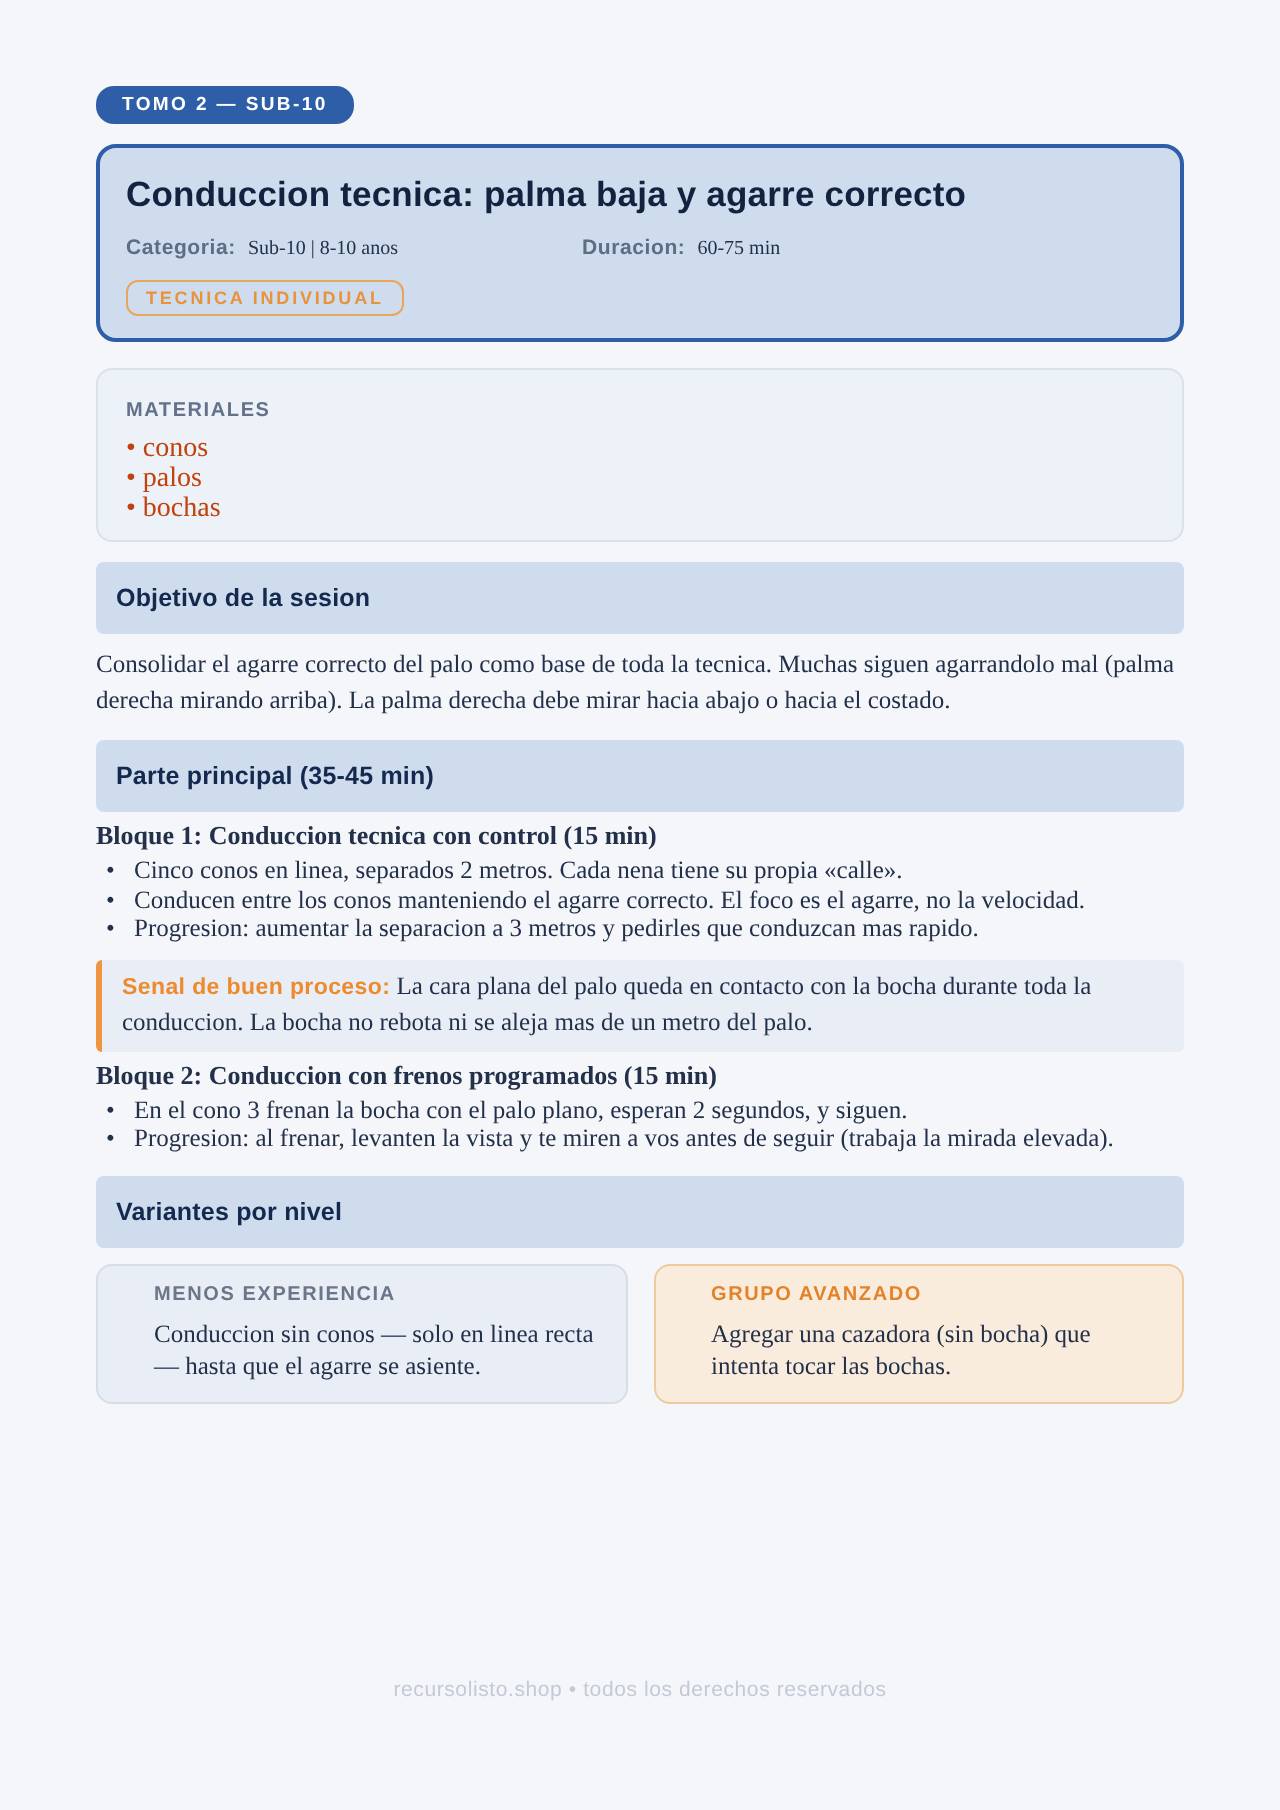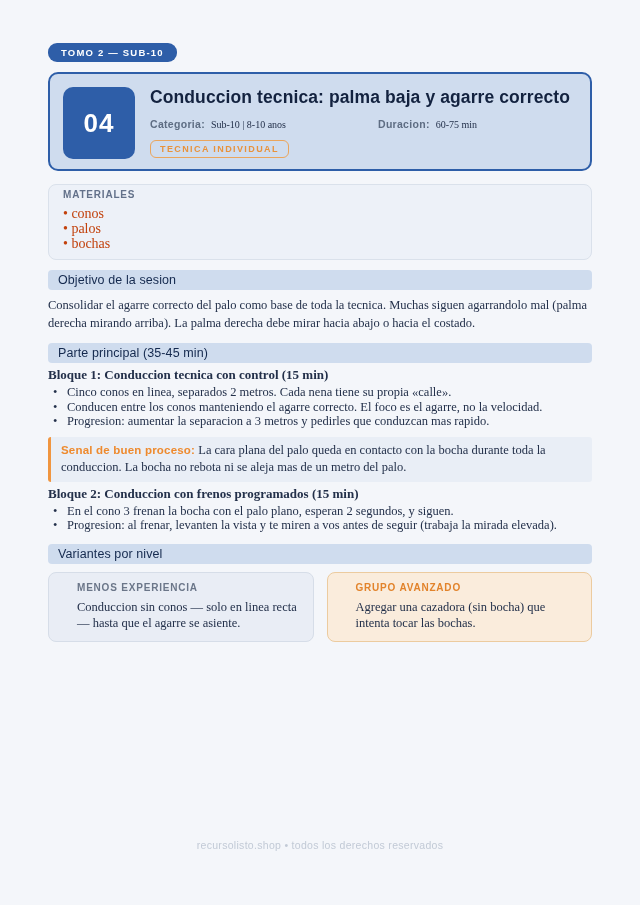--- a/index.html
+++ b/index.html
@@ -54,39 +54,39 @@
     font-size: 9px; font-weight: bold; letter-spacing: 1.4px;
     padding: 3px 9px; border-radius: 6px;
   }
 
   
   .materials-box {
     margin-top: 13px;
     background: #edf1f8;
     border: 1px solid #dae1eb;
     border-radius: 8px;
-    padding: 4px 14px 8px 14px;
+    padding: 15px 14px 8px 14px;
   }
   .box-heading {
     font-size: 10px; font-weight: bold; color: #63718a; letter-spacing: 0.8px;
     line-height: 12px;
   }
   .materials-list { list-style: none; margin: 5px 0 0 0; padding: 0; }
   .materials-list li {
     font-family: "Liberation Serif", serif;
     font-size: 14px; color: #c2410c; line-height: 15px;
   }
   .materials-list li::before { content: "• "; }
 
   
   .section-bar {
     background: #cfdcee; border-radius: 4px;
-    height: 20px; padding: 0 10px;
+    height: 36px; padding: 0 10px;
     display: flex; align-items: center;
-    font-size: 12.5px; font-weight: normal; color: #14294e; letter-spacing: 0.1px;
+    font-size: 12.5px; font-weight: bold; color: #14294e; letter-spacing: 0.1px;
   }
   .section-bar.objective { margin-top: 10px; }
   .section-bar.main { margin-top: 11px; }
   .section-bar.variants { margin-top: 11px; }
 
   .body-text {
     margin: 7px 0 0 0;
     font-size: 12.5px; line-height: 17.5px; color: #23304a;
   }
 
@@ -142,21 +142,20 @@
   }
 </style>
 </head>
 <body>
 
 <div class="page">
 
   <div class="tomo-pill">TOMO 2 — SUB-10</div>
 
   <div class="header-card">
-    <div class="num-badge">04</div>
     <div class="header-right">
       <h1 class="title">Conduccion tecnica: palma baja y agarre correcto</h1>
       <div class="meta-row">
         <div class="meta-item first">
           <span class="meta-label">Categoria:</span><span class="meta-value serif">Sub-10 | 8-10 anos</span>
         </div>
         <div class="meta-item">
           <span class="meta-label">Duracion:</span><span class="meta-value serif">60-75 min</span>
         </div>
       </div>

